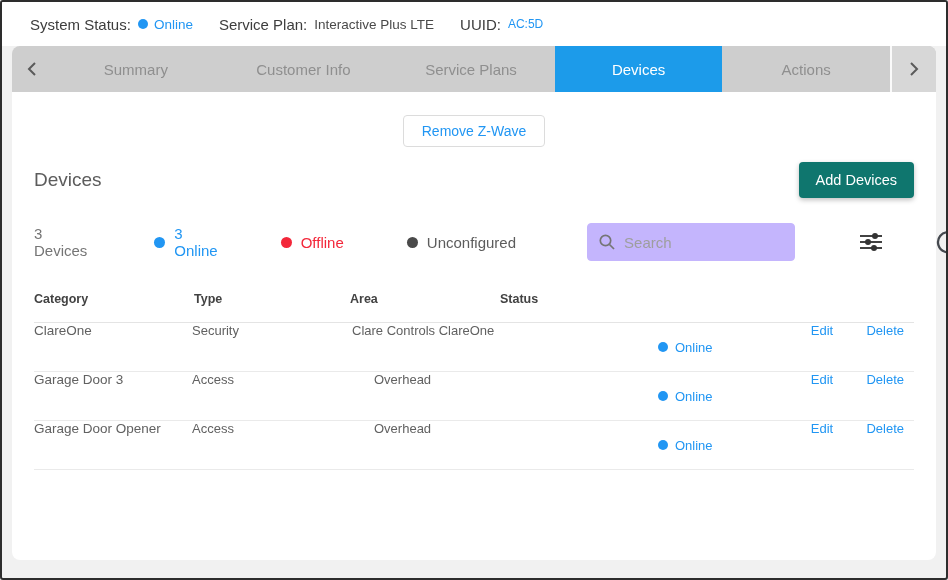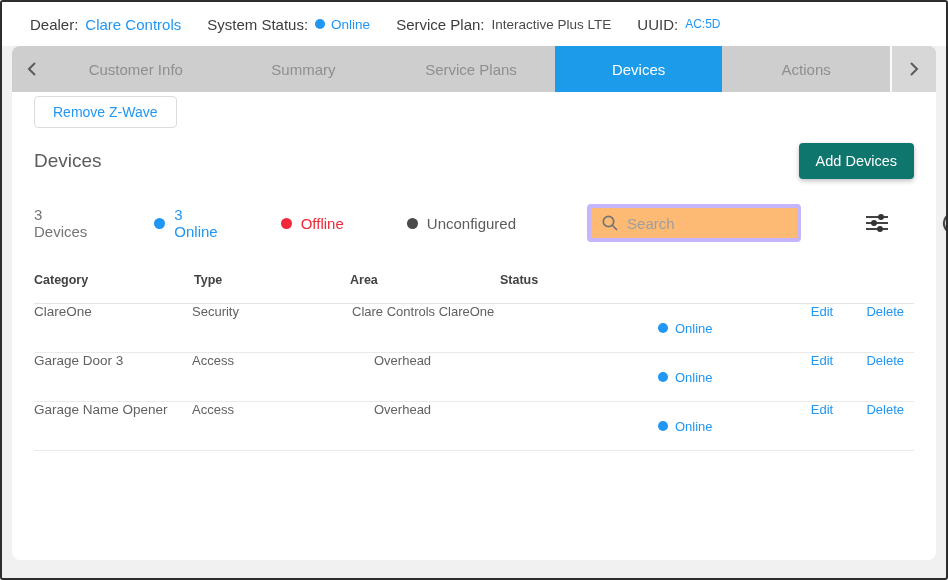--- a/index.html
+++ b/index.html
@@ -38,21 +38,21 @@
   .tab {
     flex:1; display:flex; align-items:center; justify-content:center;
     font-size:15px; color:#8f8f8f; cursor:pointer;
   }
   .tab.active { background:#1c9bea; color:#ffffff; }
   
   .card {
     margin:0 10px; background:#ffffff; height:468px;
     border-radius:0 0 8px 8px; padding:0 22px; position:relative;
   }
-  .remove-row { display:flex; justify-content:flex-start; padding-top:4px; }
+  .remove-row { display:flex; justify-content:center; padding-top:23px; }
   .btn-outline {
     height:32px; padding:0 18px; background:#ffffff;
     border:1px solid #dcdcdc; border-radius:4px;
     color:#2196f3; font-size:14px; font-family:inherit; cursor:pointer;
   }
   .heading-row {
     display:flex; justify-content:space-between; align-items:center; margin-top:15px;
   }
   .page-heading { font-size:19px; color:#5c5c5c; font-weight:500; }
   .btn-primary {
@@ -63,22 +63,22 @@
   
   .filter-row { display:flex; align-items:center; margin-top:24px; height:40px;gap:27px; }
   .devices-count { font-size:15px; color:#757575; margin-right:40px; }
   .legend-item { display:flex; align-items:center; margin-right:36px; font-size:15px; }
   .legend-item .dot { margin-right:9px; }
   .legend-online { color:#2196f3; }
   .legend-offline { color:#f3273a; }
   .legend-unconf { color:#5c5c5c; }
   .search-box {
     display:flex; align-items:center; height:38px; width:232px;
-    border:4px solid #c4b5fd; border-radius:4px; padding:0 10px; margin-left:8px;
-    background:#fdba74;
+    border:1px solid #c4b5fd; border-radius:4px; padding:0 10px; margin-left:8px;
+    background:#c4b5fd;
   }
   .search-box input {
     border:none; outline:none; font-size:15px; color:#555; width:160px;
     font-family:inherit; margin-left:8px; background:transparent;
   }
   .search-box input::placeholder { color:#9e9e9e; }
   .icon-btn { margin-left:30px; cursor:pointer; display:flex; align-items:center; }
   
   .table { margin-top:30px; }
   .thead {
@@ -105,24 +105,20 @@
   .link { color:#2196f3; font-size:13px; text-decoration:none; cursor:pointer; }
   svg { display:block; }
 </style>
 </head>
 <body>
 
 <div class="window">
 
   <div class="topbar">
     <div class="group">
-      <span class="tb-label">Dealer:</span>
-      <span class="tb-link">Clare Controls</span>
-    </div>
-    <div class="group">
       <span class="tb-label">System Status:</span>
       <span class="dot dot-sm" style="background:#2196f3;"></span>
       <span class="status-online-text">Online</span>
     </div>
     <div class="group">
       <span class="tb-label">Service Plan:</span>
       <span class="tb-plan">Interactive Plus LTE</span>
     </div>
     <div class="group">
       <span class="tb-label">UUID:</span>
@@ -132,22 +128,22 @@
 
   <div class="tabstrip">
     <div class="tab-nav">
       <span>
         <svg width="10" height="16" viewBox="0 0 10 16">
             <polyline points="8,2 2,8 8,14" fill="none" stroke="#5a5a5a" stroke-width="2"></polyline>
           </svg>
       </span>
     </div>
     <div class="tabs">
+      <div class="tab">Summary</div>
       <div class="tab">Customer Info</div>
-      <div class="tab">Summary</div>
       <div class="tab">Service Plans</div>
       <div class="tab active">Devices</div>
       <div class="tab">Actions</div>
     </div>
     <div class="tab-nav tab-nav-right">
       <span>
         <svg width="10" height="16" viewBox="0 0 10 16">
             <polyline points="2,2 8,8 2,14" fill="none" stroke="#5a5a5a" stroke-width="2"></polyline>
           </svg>
       </span>
@@ -243,21 +239,21 @@
         <div class="col-area"></div>
         <div class="col-status status-cell">
           <span class="dot dot-sm" style="background:#2196f3;"></span>
           <span class="txt">Online</span>
         </div>
         <div class="col-edit"><a class="link">Edit</a></div>
         <div class="col-del"><a class="link">Delete</a></div>
       </div>
 
       <div class="trow">
-        <div class="col-name">Garage Name Opener</div>
+        <div class="col-name">Garage Door Opener</div>
         <div class="col-cat">Access</div>
         <div class="col-type type-indent">Overhead</div>
         <div class="col-area"></div>
         <div class="col-status status-cell">
           <span class="dot dot-sm" style="background:#2196f3;"></span>
           <span class="txt">Online</span>
         </div>
         <div class="col-edit"><a class="link">Edit</a></div>
         <div class="col-del"><a class="link">Delete</a></div>
       </div>

